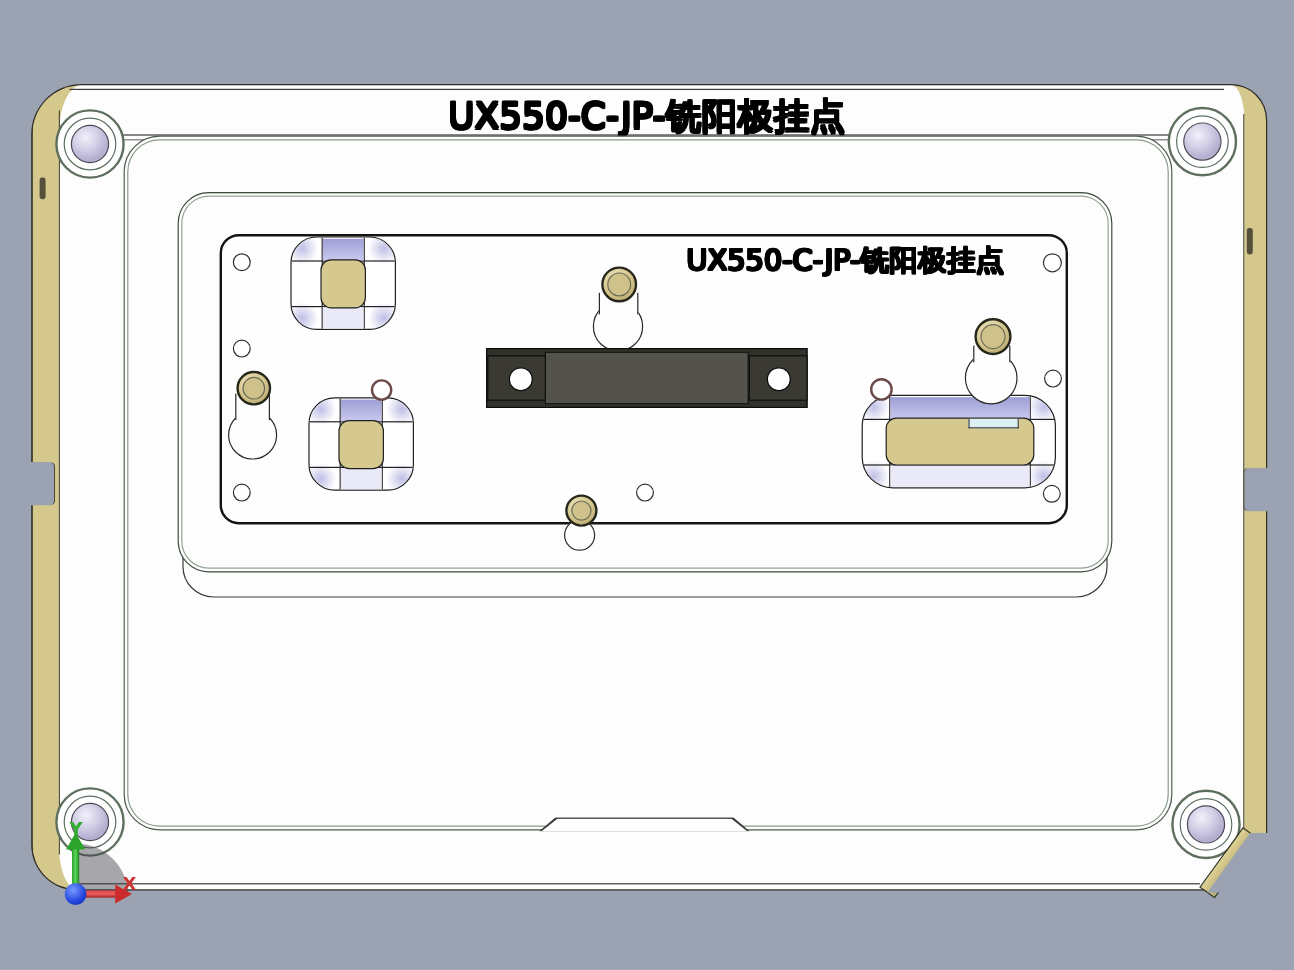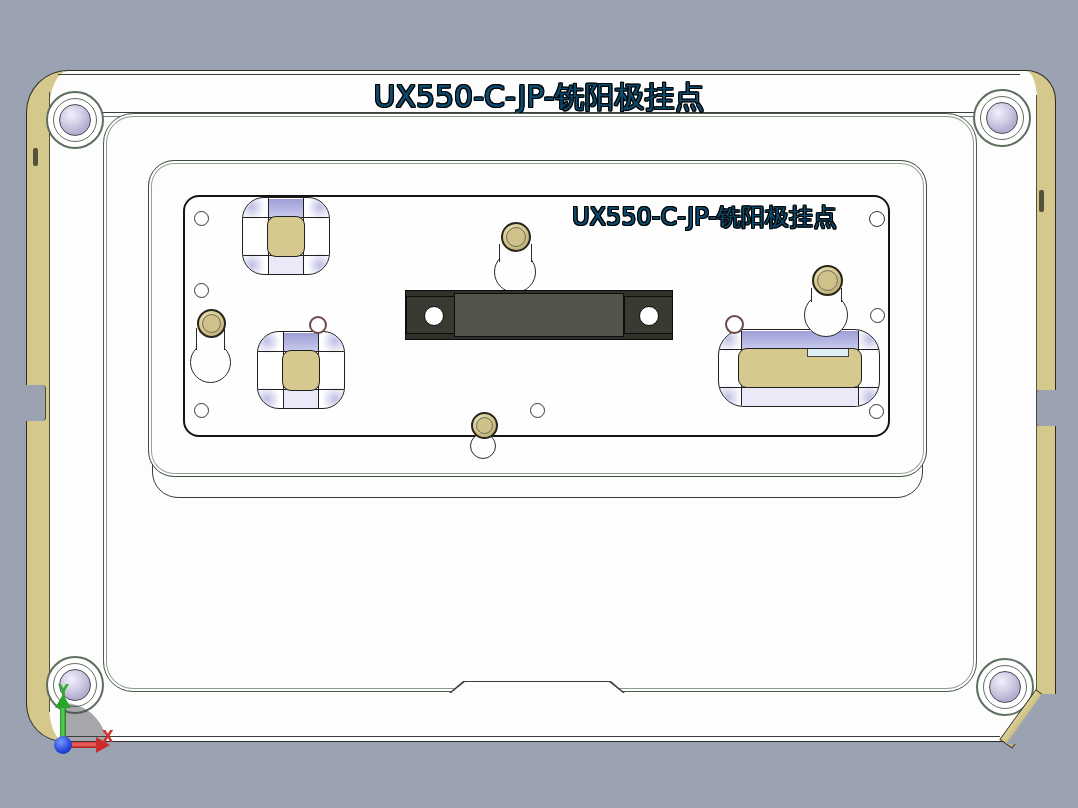--- a/index.html
+++ b/index.html
@@ -7,21 +7,21 @@
             font-family:"DejaVu Sans",sans-serif;}
   .abs{position:absolute;}
   
   .plate-outer{position:absolute;left:26px;top:70px;width:1030px;height:672px;background:#2b2b24;
                border-radius:42px 30px 8px 38px;box-sizing:border-box;}
   .plate-inner{position:absolute;inset:1px;background:#fdfdfe;border-radius:41px 29px 7px 37px;
                border-left:22px solid #d5c88c;border-right:18px solid #d5c88c;box-sizing:border-box;}
   .edge-line-v{position:absolute;width:1px;background:#55503a;}
   .hline{position:absolute;height:1px;background:#3c3c3c;}
   .hline.light{background:#777;}
-  .outline-title{color:#0c4a6e;text-shadow:-1px -1px 0 #000,1px -1px 0 #000,-1px 1px 0 #000,1px 1px 0 #000,0 -1px 0 #000,0 1px 0 #000,-1px 0 0 #000,1px 0 0 #000;
+  .outline-title{color:#000000;text-shadow:-1px -1px 0 #000,1px -1px 0 #000,-1px 1px 0 #000,1px 1px 0 #000,0 -1px 0 #000,0 1px 0 #000,-1px 0 0 #000,1px 0 0 #000;
                  white-space:nowrap;}
   
   .rectA{position:absolute;left:103px;top:113px;width:874px;height:579px;background:#fdfdfe;
          border:1px solid #4f5f4f;border-radius:30px;box-sizing:border-box;
          box-shadow:inset 0 0 0 2px #fff, inset 0 0 0 3px #8a9a8a;}
   .rectB2{position:absolute;left:152px;top:165px;width:771px;height:333px;background:#fdfdfe;
           border:1px solid #3a3a3a;border-radius:26px;box-sizing:border-box;}
   .rectB{position:absolute;left:148px;top:160px;width:779px;height:317px;background:#fdfdfe;
          border:1px solid #3f4f3f;border-radius:26px;box-sizing:border-box;
          box-shadow:inset 0 0 0 2px #fff, inset 0 0 0 3px #93a393;}

